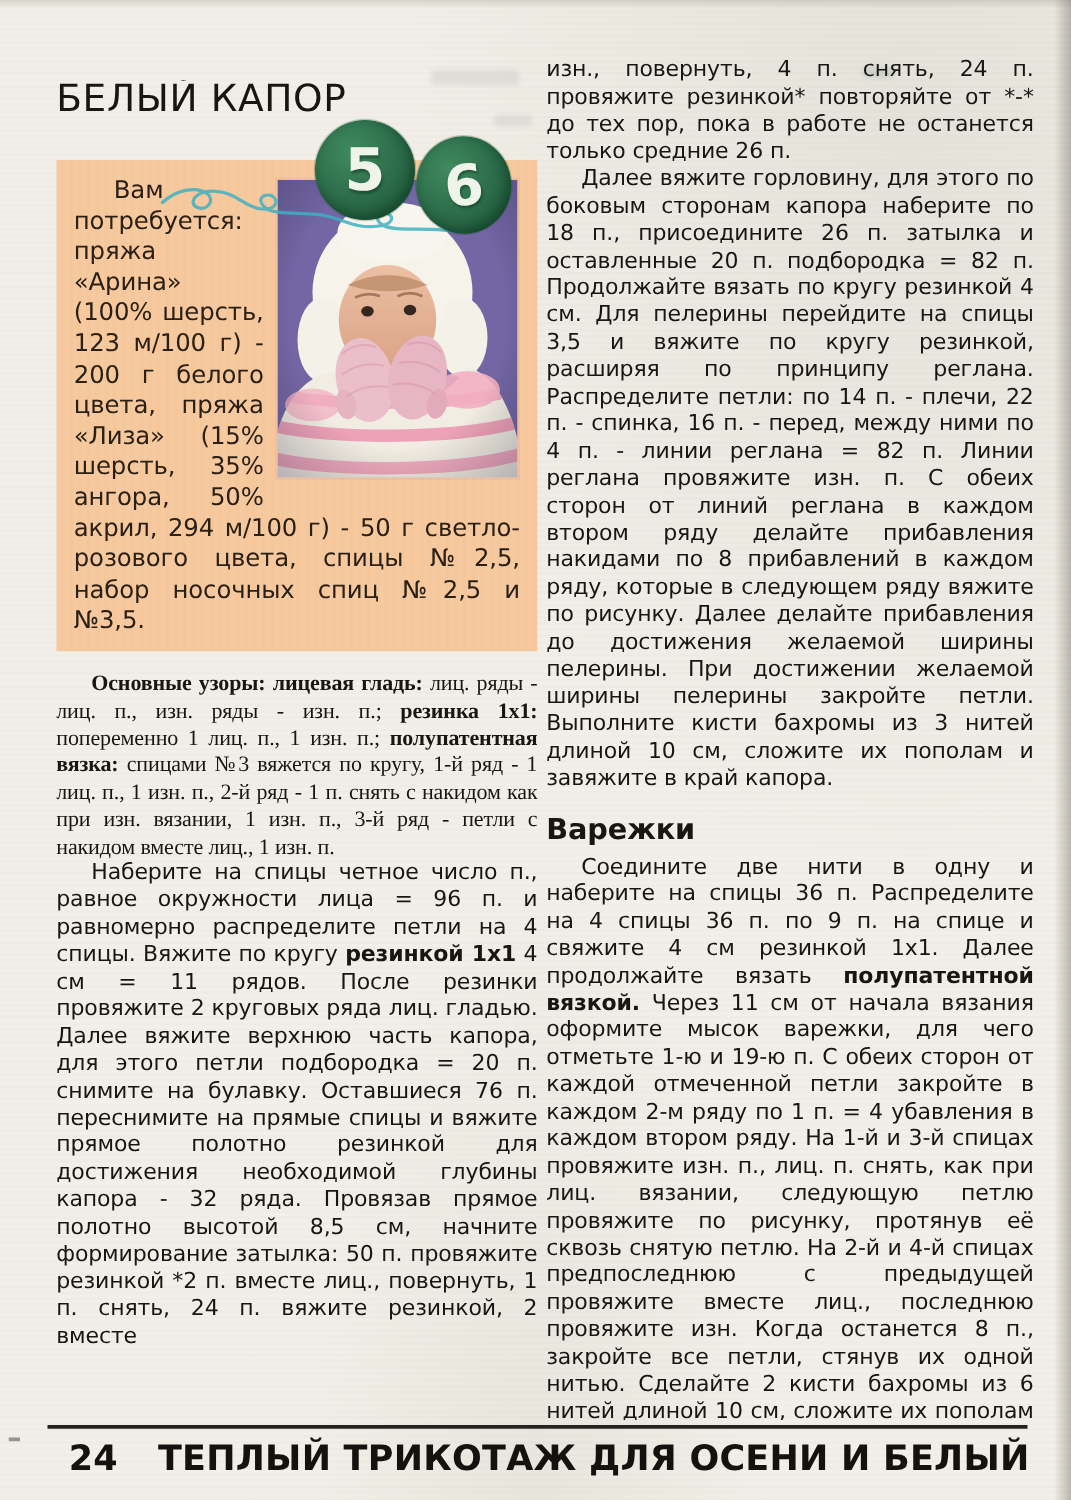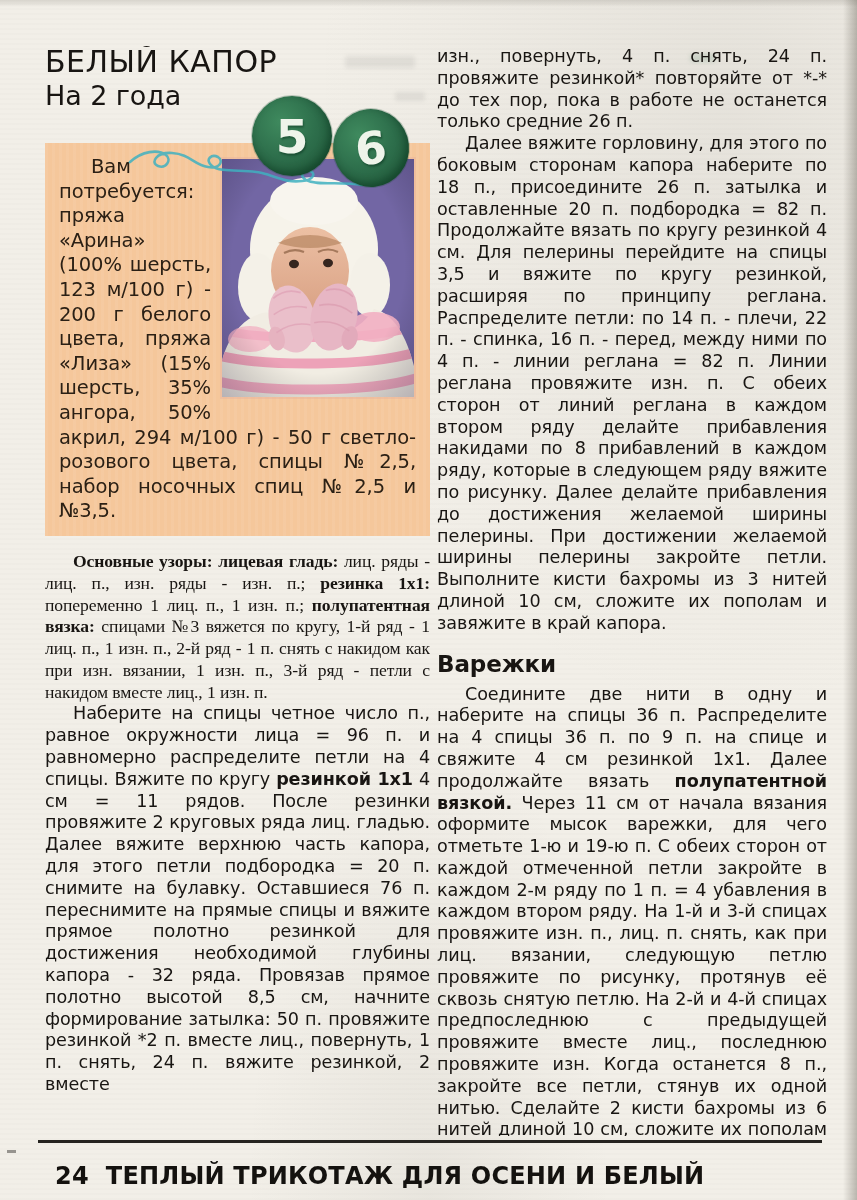--- a/index.html
+++ b/index.html
@@ -18,21 +18,21 @@
     color:#181512;
   }
   .edge-right{position:absolute;right:0;top:0;width:14px;height:100%;
     background:linear-gradient(to right, transparent, rgba(95,90,80,.38));}
   .edge-top{position:absolute;left:0;top:0;width:100%;height:7px;
     background:linear-gradient(to bottom, rgba(95,90,80,.18), transparent);}
   .scan-smudge{position:absolute;background:rgba(90,88,84,.10);filter:blur(2px);border-radius:3px;}
 
   
   .col{position:absolute;text-align:justify;font-size:17.6px;line-height:21.8px;letter-spacing:-0.1px;}
-  .col-left{left:45px;top:46px;width:385px;height:1086px;overflow:hidden;}
+  .col-left{left:45px;top:64px;width:385px;height:1086px;overflow:hidden;}
   .col-right{left:437px;top:46px;width:390px;height:1090px;overflow:hidden;}
   p{margin:0;}
   p.indent{text-indent:28px;}
   .b{font-weight:bold;}
 
   
   .title{font-size:30px;line-height:32px;letter-spacing:.5px;font-weight:500;text-align:left;}
   .subtitle{font-size:27px;line-height:30px;margin-top:3px;font-weight:400;text-align:left;}
 
   
@@ -57,22 +57,22 @@
   .photo-wrap{float:right;width:192px;height:238px;margin:2px 0 8px 9px;
     border:2px solid rgba(233,178,158,.45);box-sizing:content-box;}
   .photo-wrap svg{display:block;}
 
   
   h2.sec{font-size:23px;line-height:26px;margin:16px 0 7px 0;font-weight:bold;text-align:left;}
   .pat-par{margin-top:15px;font-family:Liberation Serif, serif;}
 
   
   .footer-rule{position:absolute;left:38px;top:1140px;width:784px;height:3px;background:#25231f;}
-  .footer-text{position:absolute;left:55px;top:1150px;font-size:24px;font-weight:bold;color:#14120f;
-    letter-spacing:.2px;display:flex;gap:17px;margin-top:12px;}
+  .footer-text{position:absolute;left:55px;top:1150px;font-size:28px;font-weight:bold;color:#14120f;
+    letter-spacing:.2px;display:flex;gap:32px;}
   .footer-dash{position:absolute;left:7px;top:1150px;width:9px;height:3px;background:rgba(60,58,54,.5);}
 </style>
 </head>
 <body>
 
 <div class="page">
 
   <div class="edge-right"></div>
   <div class="edge-top"></div>
   <div class="scan-smudge" style="left:345px;top:56px;width:70px;height:12px;"></div>
@@ -88,21 +88,20 @@
 
   <svg class="yarn" width="240" height="48" viewBox="0 0 240 48">
     <path d="M2,16 C14,5 30,3 38,9 C44,14 38,23 30,20 C22,17 28,6 44,7 C62,8 66,19 80,21 C92,23 96,15 90,11 C84,8 76,13 84,20 C92,27 118,23 134,27 C150,31 158,37 174,35 C186,34 188,27 182,25 C176,23 170,29 178,34 C188,40 214,35 234,39" fill="none" style="stroke:var(--yarn-teal,#3fb0c0);" stroke-width="2.6" stroke-linecap="round" opacity=".85"></path>
   </svg>
 
   <div class="col col-left">
 
     <div class="title">
       <div>БЕЛЫЙ КАПОР</div>
     </div>
-    <div class="subtitle">На 2 года</div>
 
     <div class="materials-box">
       <div class="photo-wrap">
         <svg width="192" height="238" viewBox="0 0 192 238">
           <defs>
             <radialGradient id="vig" cx="50%" cy="45%" r="75%">
               <stop offset="60%" stop-color="rgba(0,0,0,0)"></stop>
               <stop offset="100%" stop-color="rgba(30,20,60,.28)"></stop>
             </radialGradient>
             <linearGradient id="faceg" x1="0" y1="0" x2="0" y2="1">

